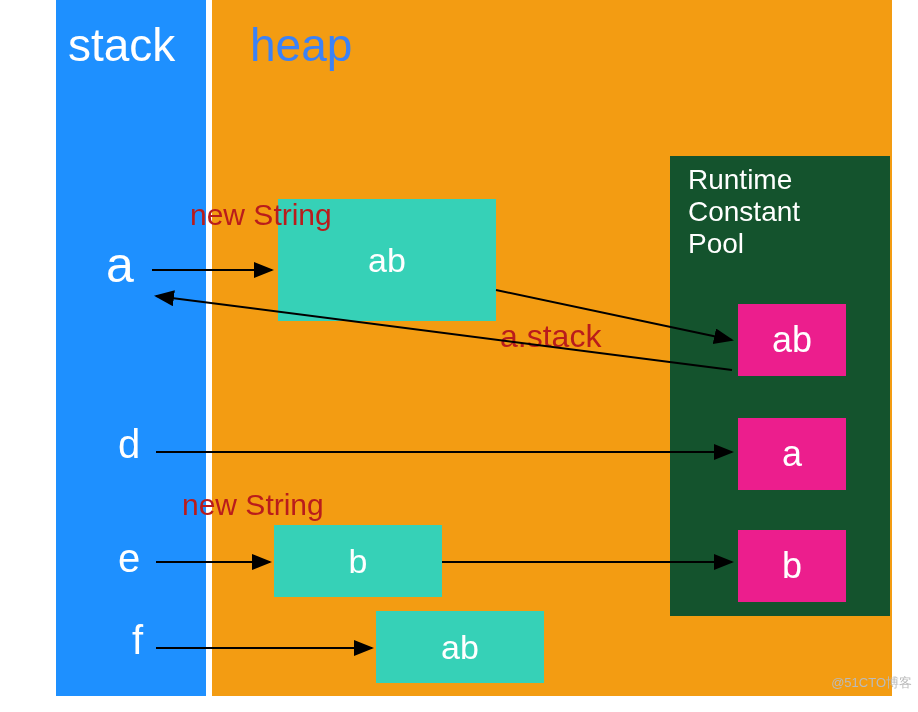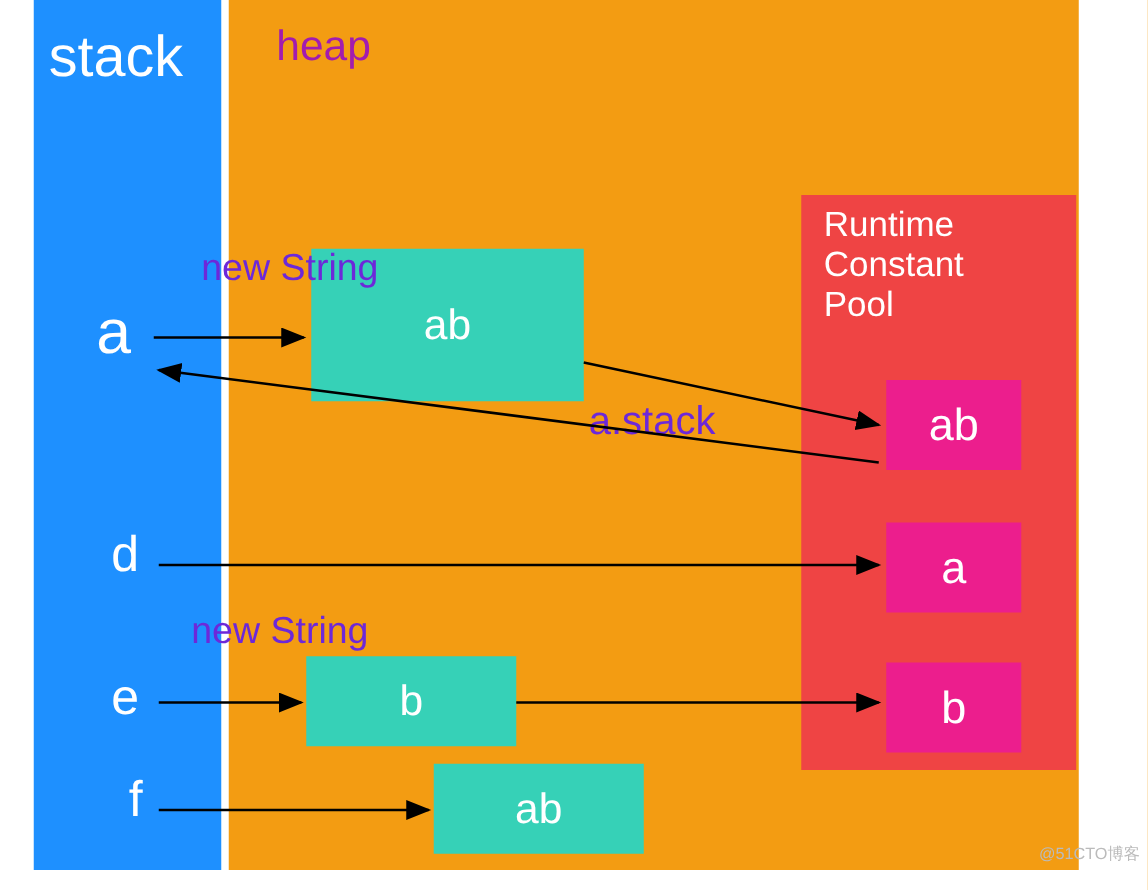--- a/index.html
+++ b/index.html
@@ -1,25 +1,25 @@
 <!DOCTYPE html>
 <html><head>
 <meta charset="utf-8">
 <style>
 html,body{margin:0;padding:0;width:918px;height:712px;background:#fff;font-family:Helvetica,Arial,sans-serif;overflow:hidden}
-.canvas{position:absolute;left:27px;top:0;width:836px;height:560px}
+.canvas{position:absolute;left:56px;top:0;width:836px;height:560px}
 .stack{position:absolute;left:0;top:0;width:150px;height:696px;background:#1e90ff}
 .heap{position:absolute;left:156px;top:0;width:680px;height:696px;background:#f39c12}
 .h-stack{color:#fff;font-size:46px;position:absolute;left:12px;top:18px}
-.h-heap{color:#a21caf;font-size:34px;position:absolute;left:194px;top:18px}
-.rcp{position:absolute;left:614px;top:156px;width:220px;height:460px;background:#ef4444}
+.h-heap{color:#3b82f6;font-size:46px;position:absolute;left:194px;top:18px}
+.rcp{position:absolute;left:614px;top:156px;width:220px;height:460px;background:#14532d}
 .rcp-title{color:#fff;font-size:28px;line-height:1.15;padding:8px 18px;white-space:pre-line}
 .box-teal{background:#36d1b7;color:#fff;position:absolute;text-align:center;display:flex;align-items:center;justify-content:center;font-size:34px}
 .box-pink{background:#ec1e8d;color:#fff;position:absolute;text-align:center;display:flex;align-items:center;justify-content:center;font-size:36px}
-.lbl{color:#6d28d9;position:absolute;font-size:30px}
+.lbl{color:#b91c1c;position:absolute;font-size:30px}
 .var{color:#fff;position:absolute;font-size:50px}
 .var.small{font-size:40px}
 svg.arrows{position:absolute;left:0;top:0;pointer-events:none}
 .wm{position:absolute;right:6px;bottom:20px;color:#bbb;font-size:13px}
 </style>
 </head>
 <body>
 
 <div class="canvas">
   <div class="stack"></div>

